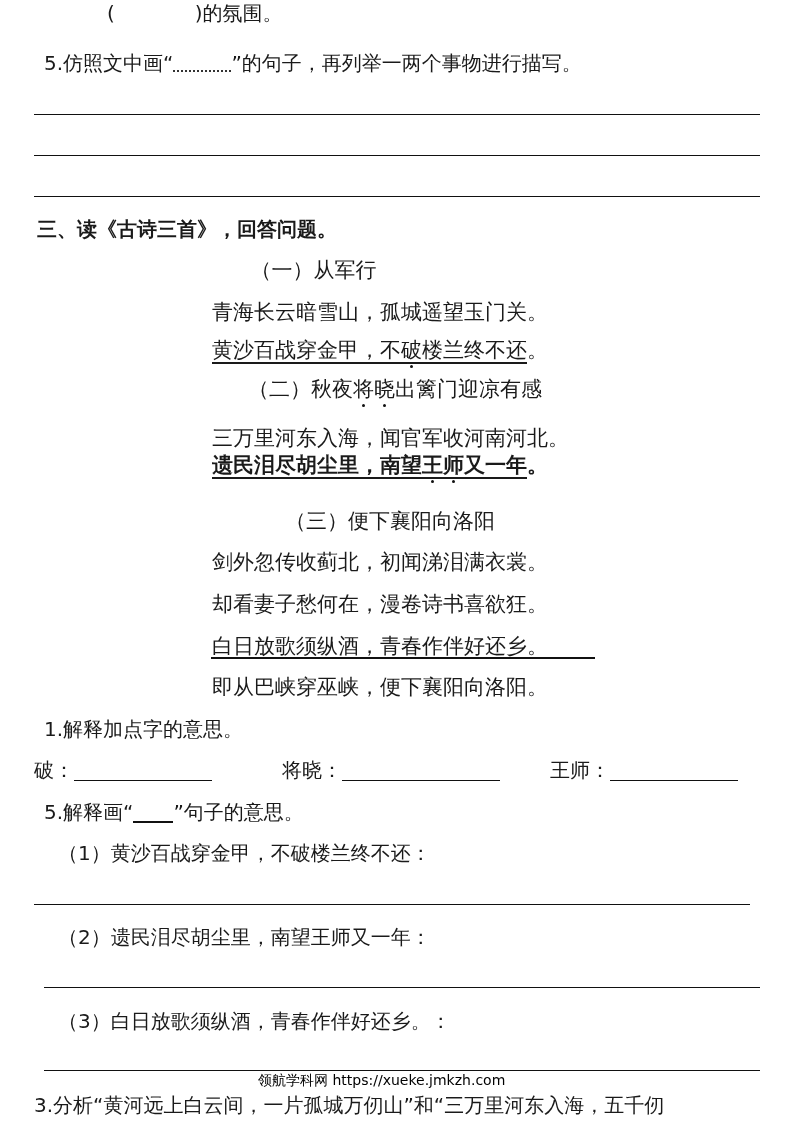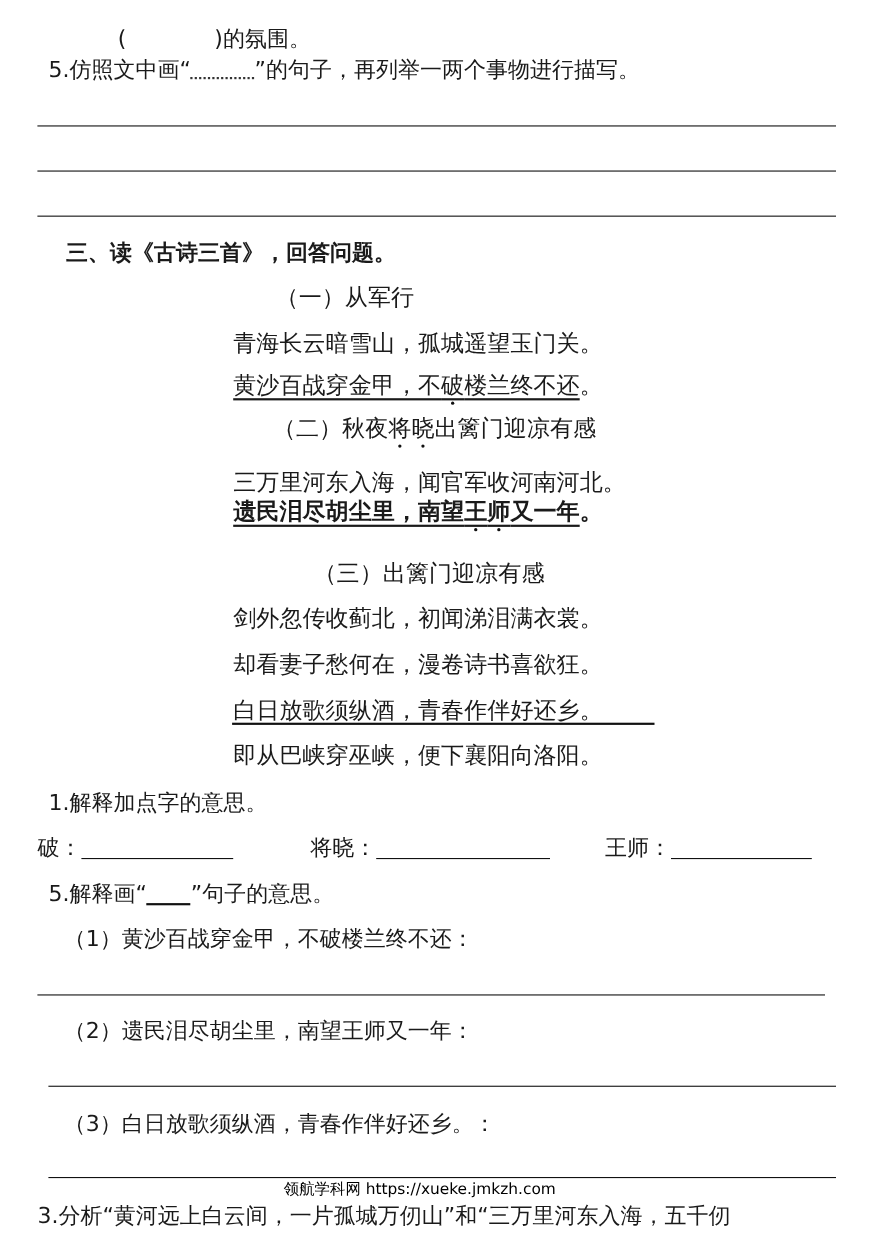--- a/index.html
+++ b/index.html
@@ -25,48 +25,48 @@
   .dot::after {
     content: ""; position: absolute; left: 50%; bottom: -6px; width: 3px; height: 3px;
     margin-left: -1.5px; border-radius: 50%; background: #111;
   }
   .center { left: 0; width: 627px; text-align: center; }
   .wm { font-size: 14px; color: #000000; }
 </style>
 </head>
 <body>
 
-<div class="abs t20" style="left:107px; top:22px;">
+<div class="abs t20" style="left:107px; top:0;">
   <span>(</span><span style="display:inline-block;width:80px;"></span><span>)的氛围。</span>
 </div>
 
 <div class="abs t20" style="left:44px; top:50px;">
   <span>5.仿照文中画“</span><span class="wavy"></span><span>”的句子，再列举一两个事物进行描写。</span>
 </div>
 <div class="rule" style="left:34px; width:726px; top:114px;"></div>
 <div class="rule" style="left:34px; width:726px; top:155px;"></div>
 <div class="rule" style="left:34px; width:726px; top:196px;"></div>
 
-<div class="abs t20 bold" style="left:60px; top:216px;">三、读《古诗三首》，回答问题。</div>
+<div class="abs t20 bold" style="left:37px; top:216px;">三、读《古诗三首》，回答问题。</div>
 
 <div class="abs t21 center" style="top:256px;">（一）从军行</div>
 <div class="abs t21" style="left:212px; top:298px;">青海长云暗雪山，孤城遥望玉门关。</div>
 <div class="abs t21" style="left:212px; top:336px;">
   <span class="u"><span>黄沙百战穿金甲，不</span><span class="dot">破</span><span>楼兰终不还</span></span><span>。</span>
 </div>
 
 <div class="abs t21" style="left:248px; top:375px;">
   <span>（二）秋夜</span><span class="dot">将</span><span class="dot">晓</span><span>出篱门迎凉有感</span>
 </div>
 <div class="abs t21" style="left:212px; top:424px;">三万里河东入海，闻官军收河南河北。</div>
 <div class="abs t21" style="left:212px; top:451px;font-weight:bold;">
   <span class="u"><span>遗民泪尽胡尘里，南望</span><span class="dot">王</span><span class="dot">师</span><span>又一年</span></span><span>。</span>
 </div>
 
-<div class="abs t21" style="left:285px; top:507px;">（三）出篱门迎凉有感</div>
+<div class="abs t21" style="left:285px; top:507px;">（三）便下襄阳向洛阳</div>
 <div class="abs t21" style="left:212px; top:548px;">剑外忽传收蓟北，初闻涕泪满衣裳。</div>
 <div class="abs t21" style="left:212px; top:590px;">却看妻子愁何在，漫卷诗书喜欲狂。</div>
 <div class="abs t21" style="left:212px; top:632px;">
   <span>白日放歌须纵酒，青春作伴好还乡。</span>
 </div>
 <div class="rule" style="left:211px; width:384px; top:657px; border-top-width:2px;"></div>
 <div class="abs t21" style="left:212px; top:673px;">即从巴峡穿巫峡，便下襄阳向洛阳。</div>
 
 <div class="abs t20" style="left:44px; top:716px;">1.解释加点字的意思。</div>
 <div class="abs t20" style="left:34px; top:757px;">

